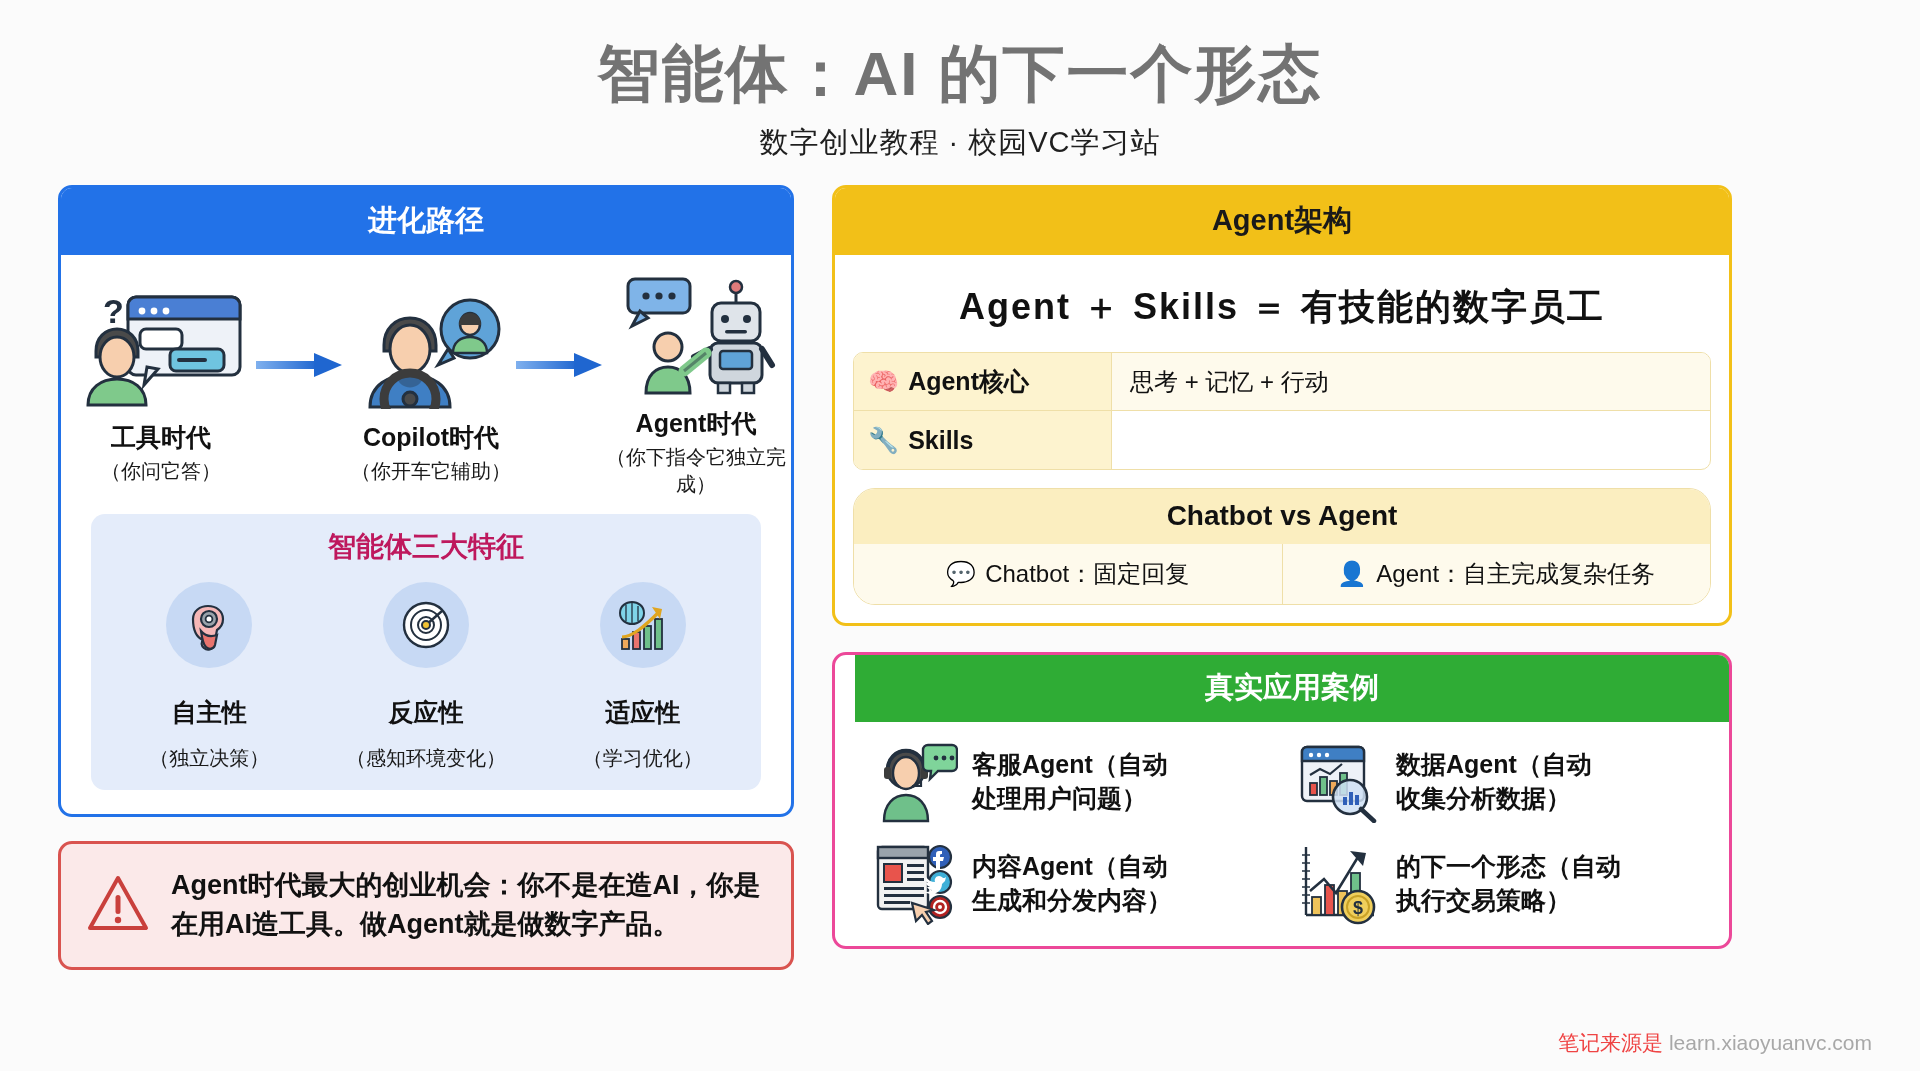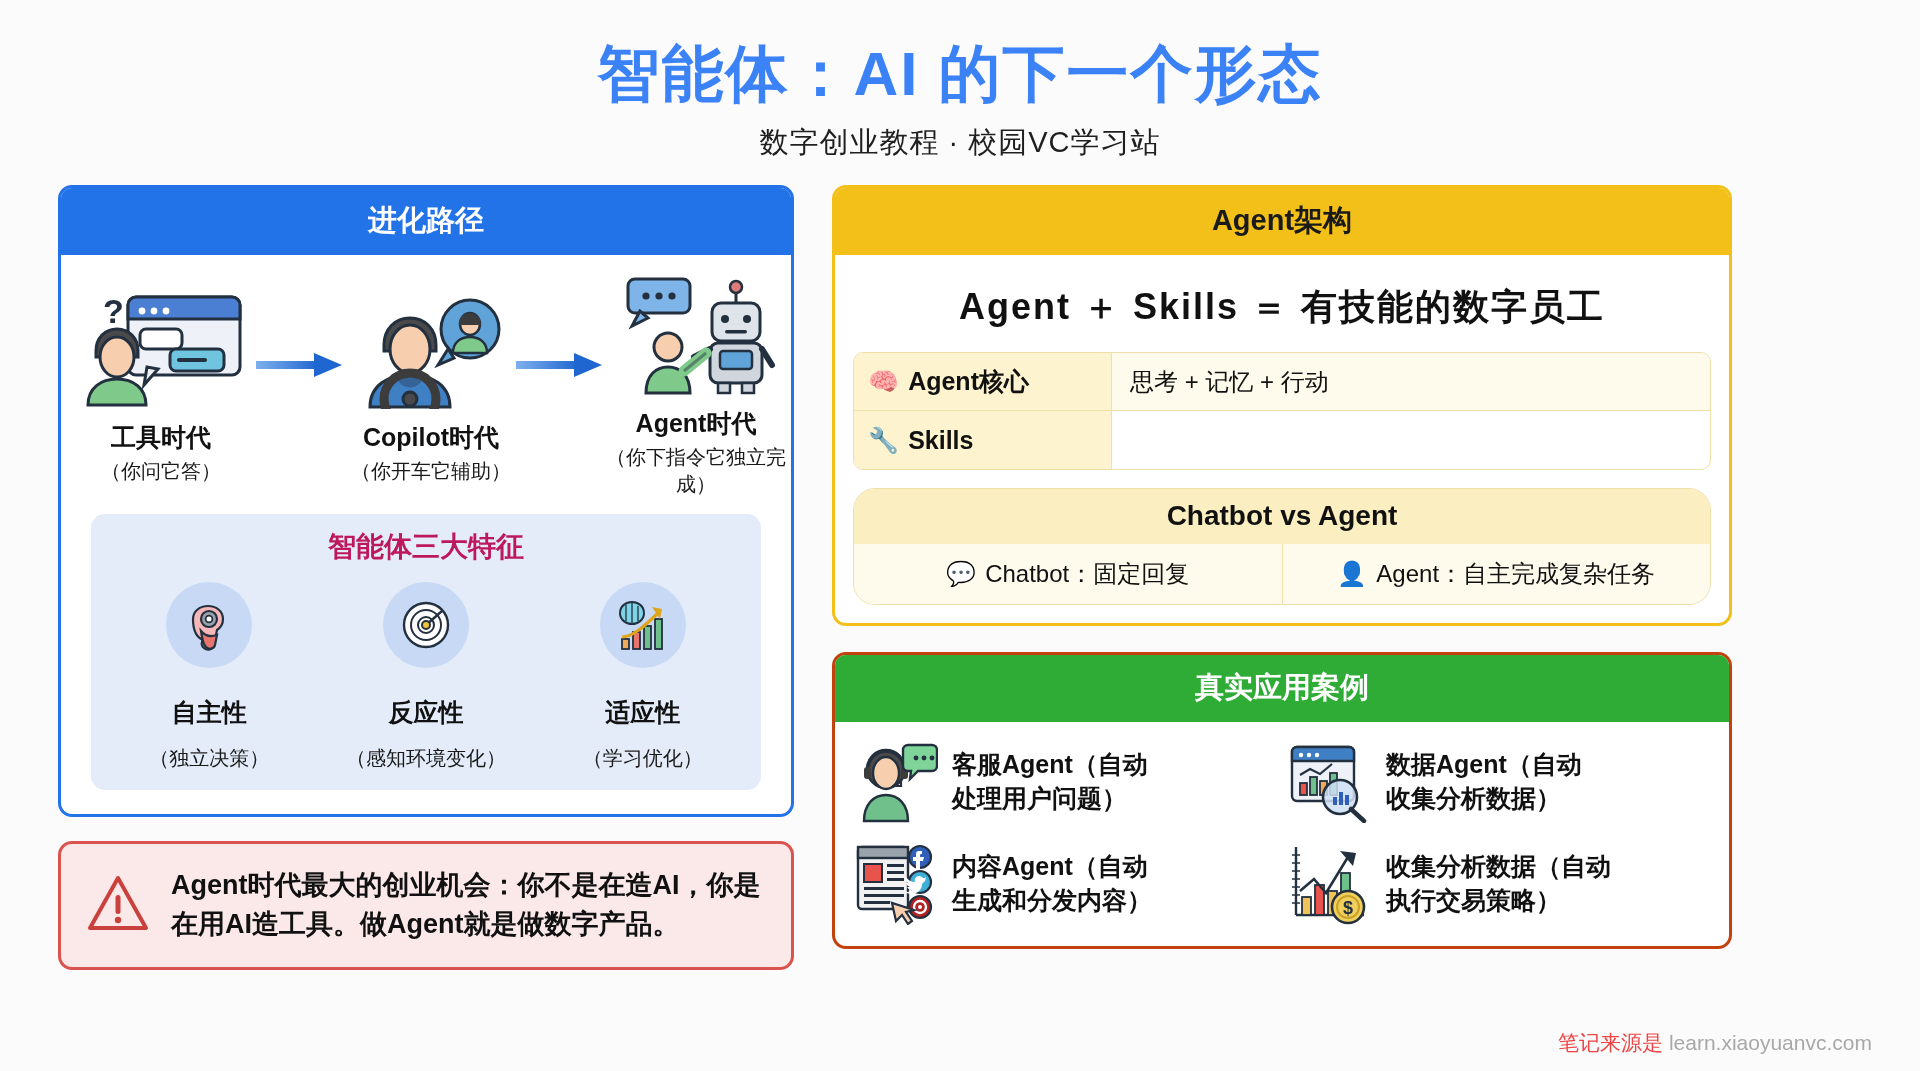--- a/index.html
+++ b/index.html
@@ -8,21 +8,21 @@
     background: #fbfbfb;
     font-family: "Liberation Sans", "DejaVu Sans", sans-serif;
     overflow: hidden;
     position: relative;
   }
   .page { width: 1920px; height: 1071px; position: relative; }
 
   
   .header { text-align: center; padding-top: 38px; }
   .title {
-    font-size: 62px; font-weight: bold; color: #3b82f6;
+    font-size: 62px; font-weight: bold; color: #737373;
     letter-spacing: 2px; line-height: 1.15;
   }
   .subtitle {
     font-size: 29px; color: #1f1f1f; margin-top: 14px; letter-spacing: 1px;
   }
 
   
   .cols { display: flex; gap: 38px; padding: 22px 58px 0 58px; }
   .col-left  { width: 736px; flex: none; }
   .col-right { width: 900px; flex: none; }
@@ -30,21 +30,21 @@
   
   .panel { border-radius: 14px; overflow: hidden; background: #fff; }
   .panel-hd {
     text-align: center; font-size: 29px; font-weight: bold;
     padding: 13px 0 14px 0; color: #fff;
   }
   .panel-blue  { border: 3px solid #2272e8; }
   .panel-blue  .panel-hd { background: #2272e8; }
   .panel-amber { border: 3px solid #f2c018; }
   .panel-amber .panel-hd { background: #f2c018; color: #1a1a1a; }
-  .panel-green { border: 3px solid #c2410c; }
+  .panel-green { border: 3px solid #ec4899; padding-left: 20px; }
   .panel-green .panel-hd { background: #2fac35; }
 
   
   .evo { padding: 18px 16px 10px 16px; }
   .evo-row { display: flex; align-items: center; justify-content: center; }
   .evo-stage { width: 232px; text-align: center; }
   .evo-art { height: 122px; display: flex; align-items: flex-end; justify-content: center; }
   .evo-name { font-size: 25px; font-weight: bold; color: #111; margin-top: 12px; }
   .evo-sub  { font-size: 20px; color: #1a1a1a; margin-top: 4px; }
   .arrow-wrap { width: 108px; display: flex; align-items: center; justify-content: center;
@@ -430,21 +430,21 @@
                 <rect x="40" y="50" width="9" height="24" fill="#efc35a" stroke="#23303f" stroke-width="1.8"></rect>
                 <rect x="53" y="32" width="9" height="42" fill="#6fc08a" stroke="#23303f" stroke-width="1.8"></rect>
                 <path d="M12 50l14-12 12 14 22-36" fill="none" stroke="#23303f" stroke-width="2.6"></path>
                 <path d="M52 10l16 2-3 13z" fill="#23303f"></path>
                 <circle cx="60" cy="66" r="16" fill="#f0cf5c" stroke="#23303f" stroke-width="2.6"></circle>
                 <circle cx="60" cy="66" r="11" fill="none" stroke="#c9a227" stroke-width="2"></circle>
                 <text x="60" y="73" font-size="18" text-anchor="middle" font-family="Liberation Sans, sans-serif" font-weight="bold" fill="#23303f">$</text>
               </svg>
             </div>
             <div class="case-txt">
-              <div><span>收集分析数据</span><span class="paren">（自动</span></div>
+              <div><span>的下一个形态</span><span class="paren">（自动</span></div>
               <div>执行交易策略）</div>
             </div>
           </div>
 
         </div>
       </div>
     </div>
   </div>
 
   <div class="footer">

